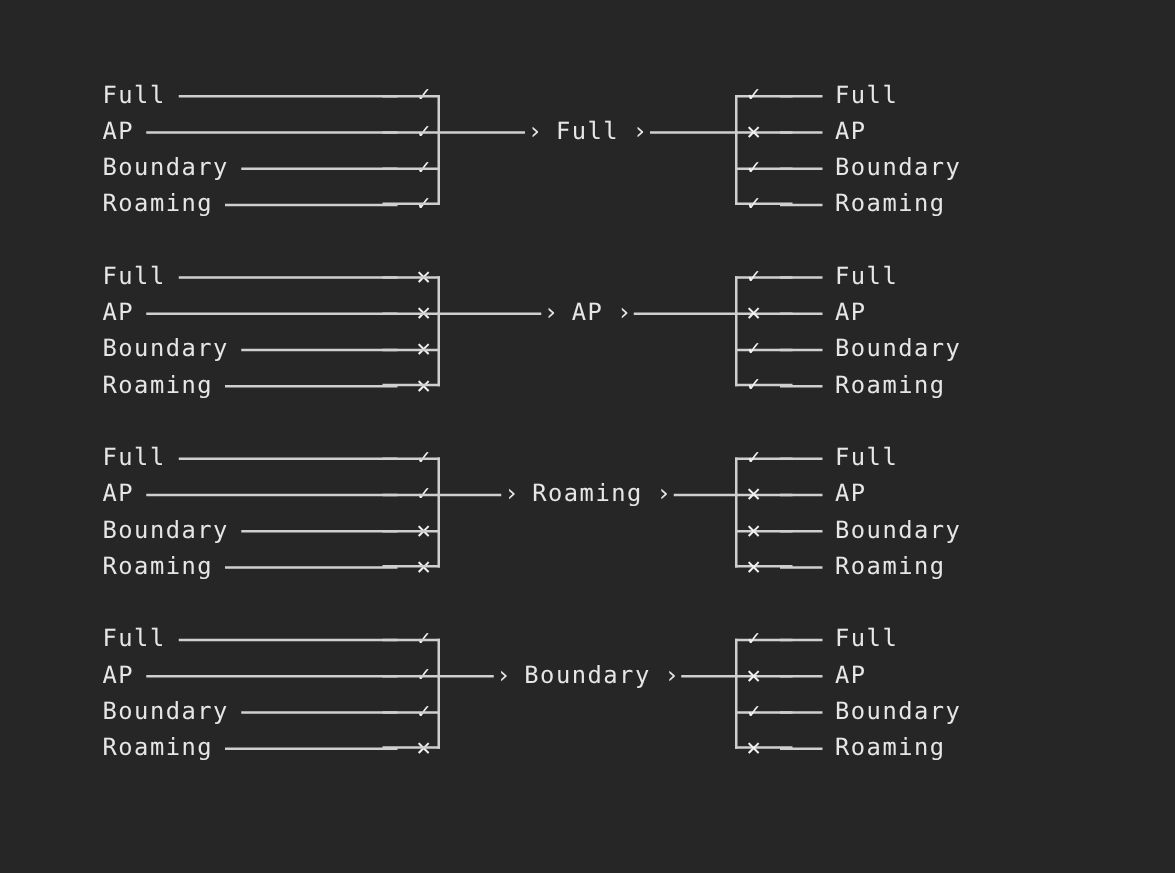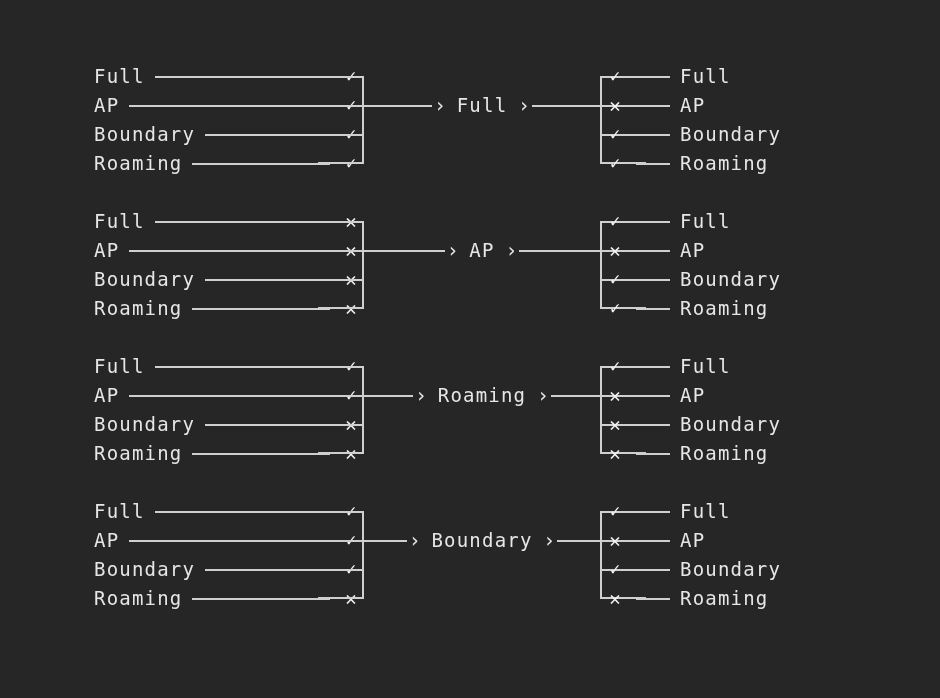--- a/index.html
+++ b/index.html
@@ -15,21 +15,21 @@
   }
 
   #diagram {
     position: relative;
     width: 940px;
     height: 698px;
   }
 
   .group {
     position: absolute;
-    left: 16px;
+    left: 4px;
     width: 752px;
     height: 145px;
     padding-left: 12px;
   }
 
   
   .side {
     position: absolute;
     top: 0;
     height: 145px;

